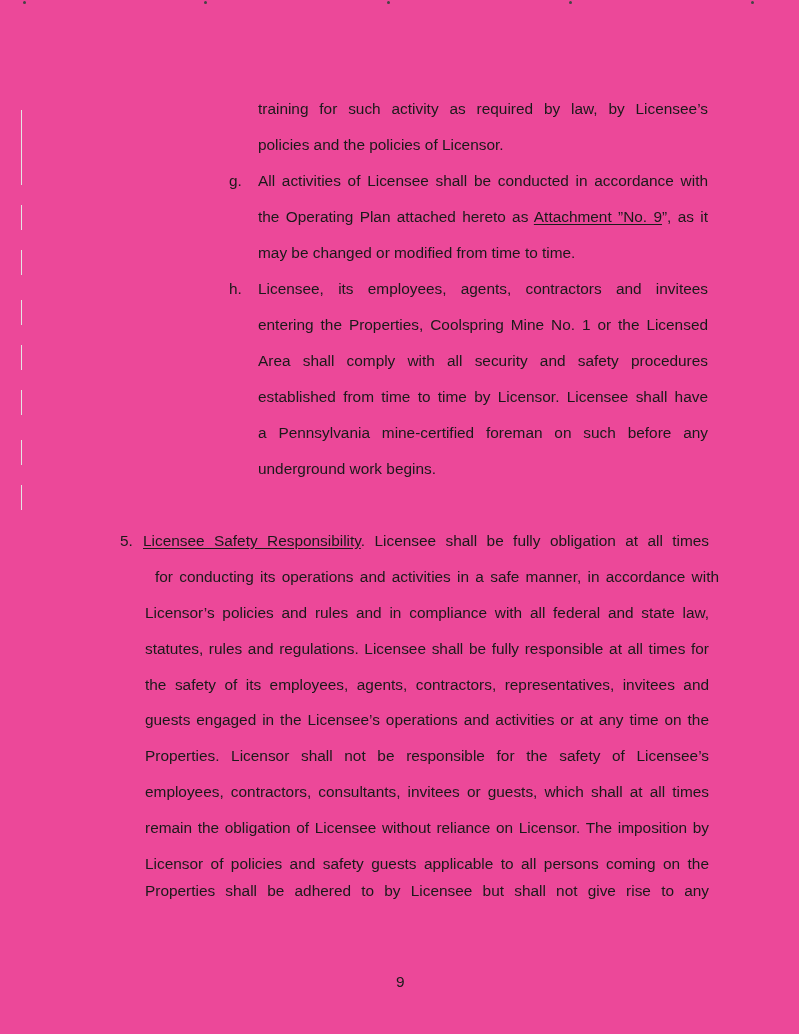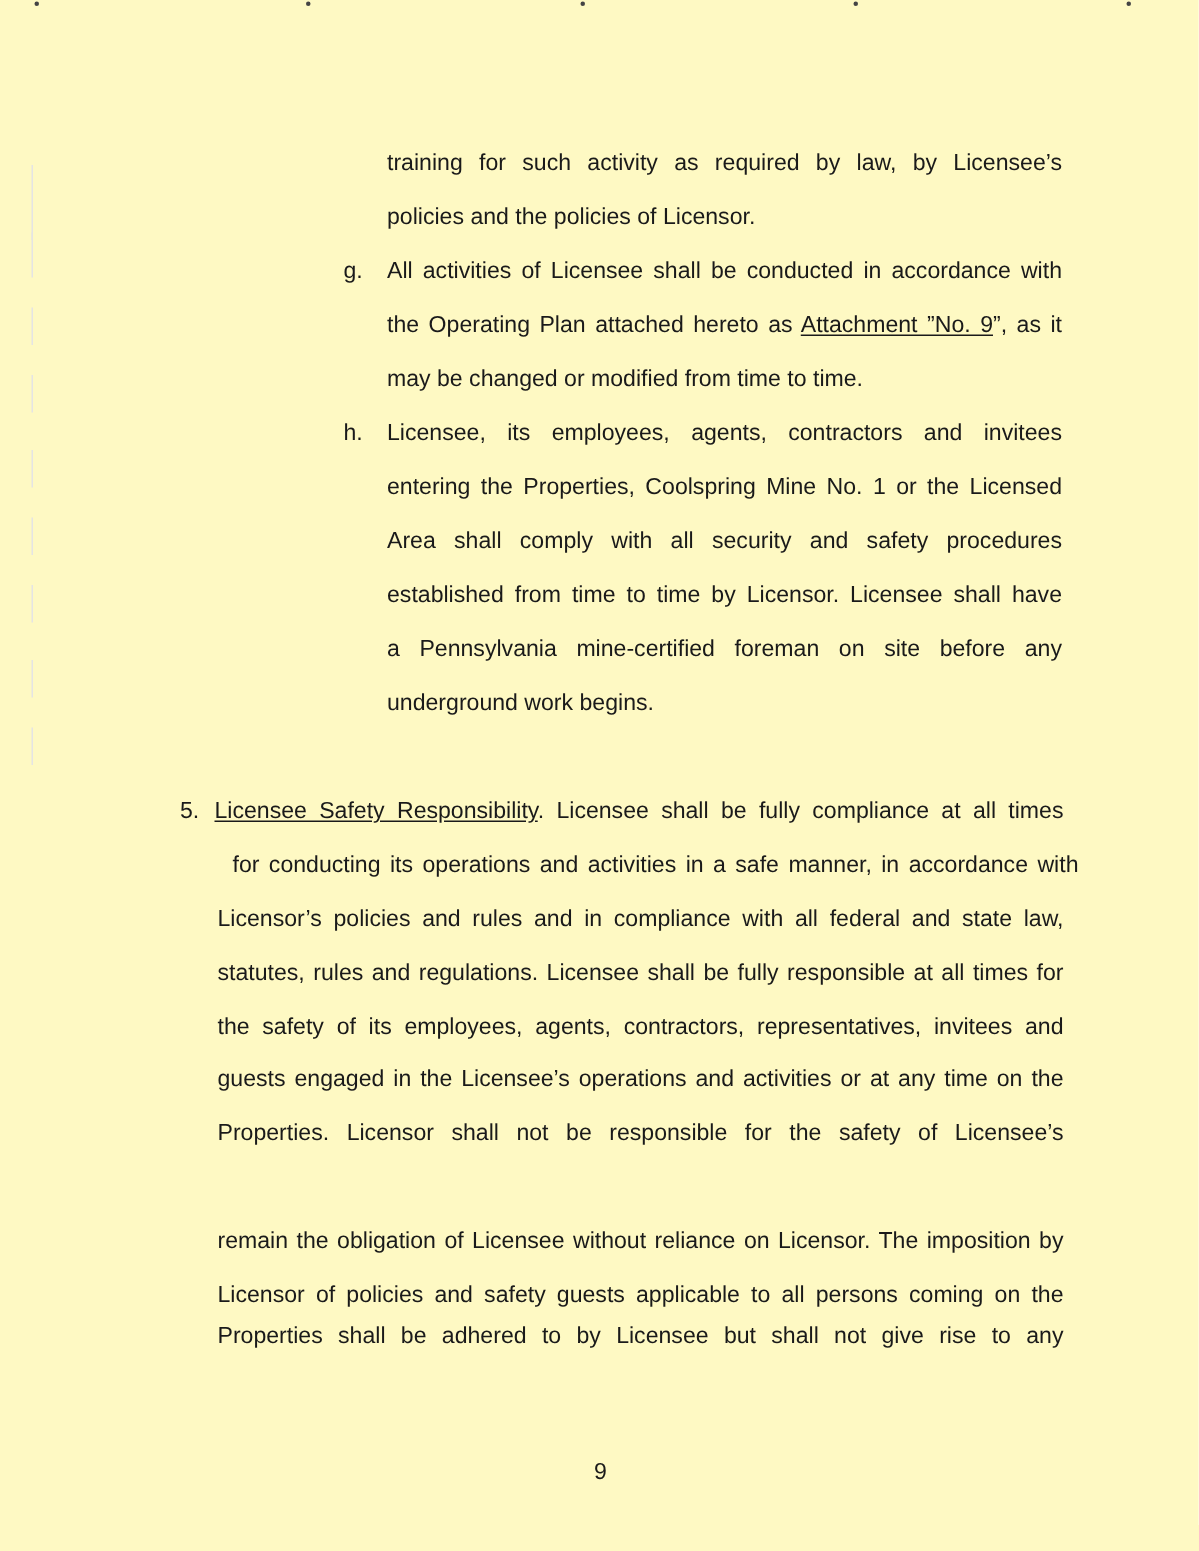--- a/index.html
+++ b/index.html
@@ -13,21 +13,21 @@
       position: relative;
       overflow: hidden;
       font-family: "Liberation Sans", sans-serif;
       color: #1a1a1a;
     }
     .page {
       position: absolute;
       left: 0; top: 0;
       width: 799px;
       height: 1034px;
-      background: #fef9c3;
+      background: #ec4899;
     }
     .top-marks {
       position: absolute;
       top: 0; left: 0;
       width: 799px;
       height: 6px;
     }
     .dot {
       position: absolute;
       top: 1px;
@@ -98,31 +98,32 @@
   <div class="line justify" style="left:258px;top:208px;width:450px">
     <span>the Operating Plan attached hereto as </span><span class="u">Attachment ”No. 9</span><span>”, as it</span>
   </div>
   <div class="line" style="left:258px;top:244px">may be changed or modified from time to time.</div>
 
   <div class="marker" style="left:229px;top:280px">h.</div>
   <div class="line justify" style="left:258px;top:280px;width:450px">Licensee, its employees, agents, contractors and invitees</div>
   <div class="line justify" style="left:258px;top:316px;width:450px">entering the Properties, Coolspring Mine No. 1 or the Licensed</div>
   <div class="line justify" style="left:258px;top:352px;width:450px">Area shall comply with all security and safety procedures</div>
   <div class="line justify" style="left:258px;top:388px;width:450px">established from time to time by Licensor.  Licensee shall have</div>
-  <div class="line justify" style="left:258px;top:424px;width:450px">a Pennsylvania mine-certified foreman on site before any</div>
+  <div class="line justify" style="left:258px;top:424px;width:450px">a Pennsylvania mine-certified foreman on such before any</div>
   <div class="line" style="left:258px;top:460px">underground work begins.</div>
 
   <div class="marker" style="left:120px;top:532px">5.</div>
   <div class="line justify" style="left:143px;top:532px;width:566px">
-    <span class="u">Licensee Safety Responsibility</span><span>.  Licensee shall be fully compliance at all times</span>
+    <span class="u">Licensee Safety Responsibility</span><span>.  Licensee shall be fully obligation at all times</span>
   </div>
   <div class="line justify" style="left:155px;top:568px;width:564px">for conducting its operations and activities in a safe manner, in accordance with</div>
   <div class="line justify" style="left:145px;top:604px;width:564px">Licensor’s policies and rules and in compliance with all federal and state law,</div>
   <div class="line justify" style="left:145px;top:640px;width:564px">statutes, rules and regulations.  Licensee shall be fully responsible at all times for</div>
   <div class="line justify" style="left:145px;top:676px;width:564px">the safety of its employees, agents, contractors, representatives, invitees and</div>
   <div class="line justify" style="left:145px;top:711px;width:564px">guests engaged in the Licensee’s operations and activities or at any time on the</div>
   <div class="line justify" style="left:145px;top:747px;width:564px">Properties.   Licensor shall not be responsible for the safety of Licensee’s</div>
+  <div class="line justify" style="left:145px;top:783px;width:564px">employees, contractors, consultants, invitees or guests, which shall at all times</div>
   <div class="line justify" style="left:145px;top:819px;width:564px">remain the obligation of Licensee without reliance on Licensor. The imposition by</div>
   <div class="line justify" style="left:145px;top:855px;width:564px">Licensor of policies and safety guests applicable to all persons coming on the</div>
   <div class="line justify" style="left:145px;top:882px;width:564px">Properties shall be adhered to by Licensee but shall not give rise to any</div>
 
   <div class="page-number">9</div>
 </div>
 
 </body></html>

